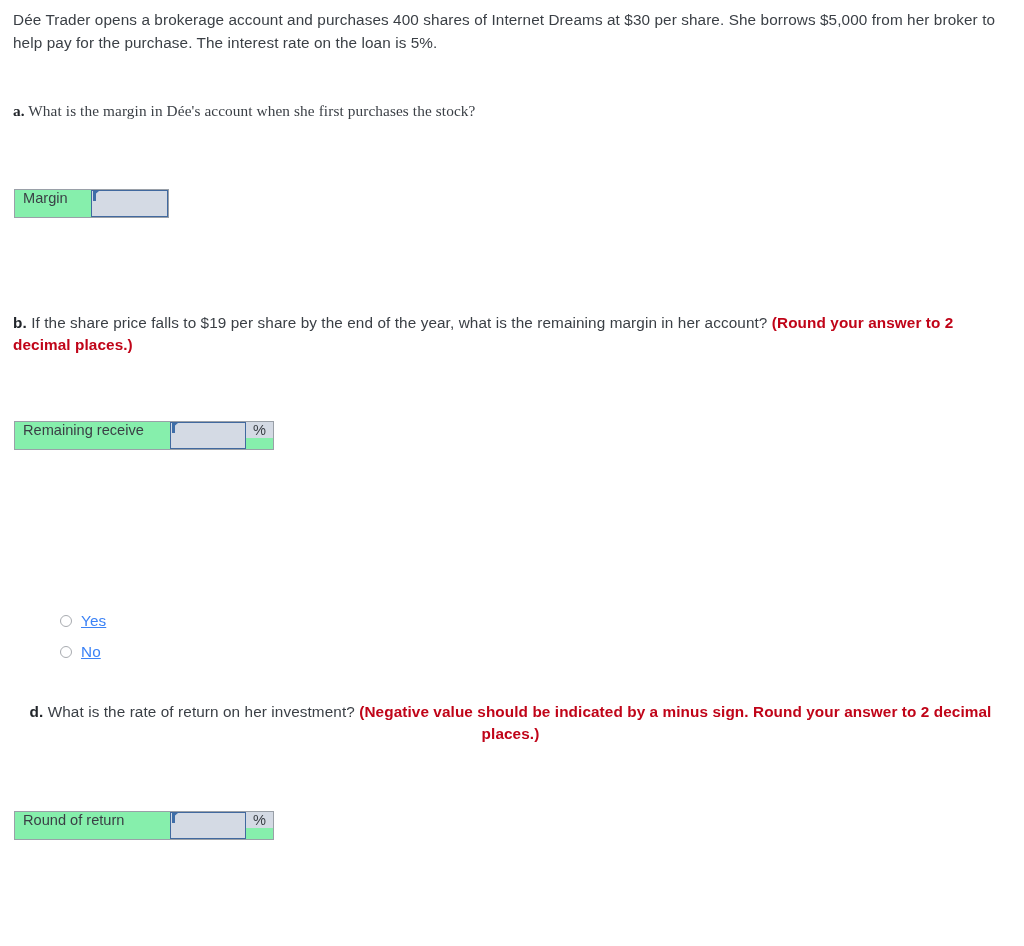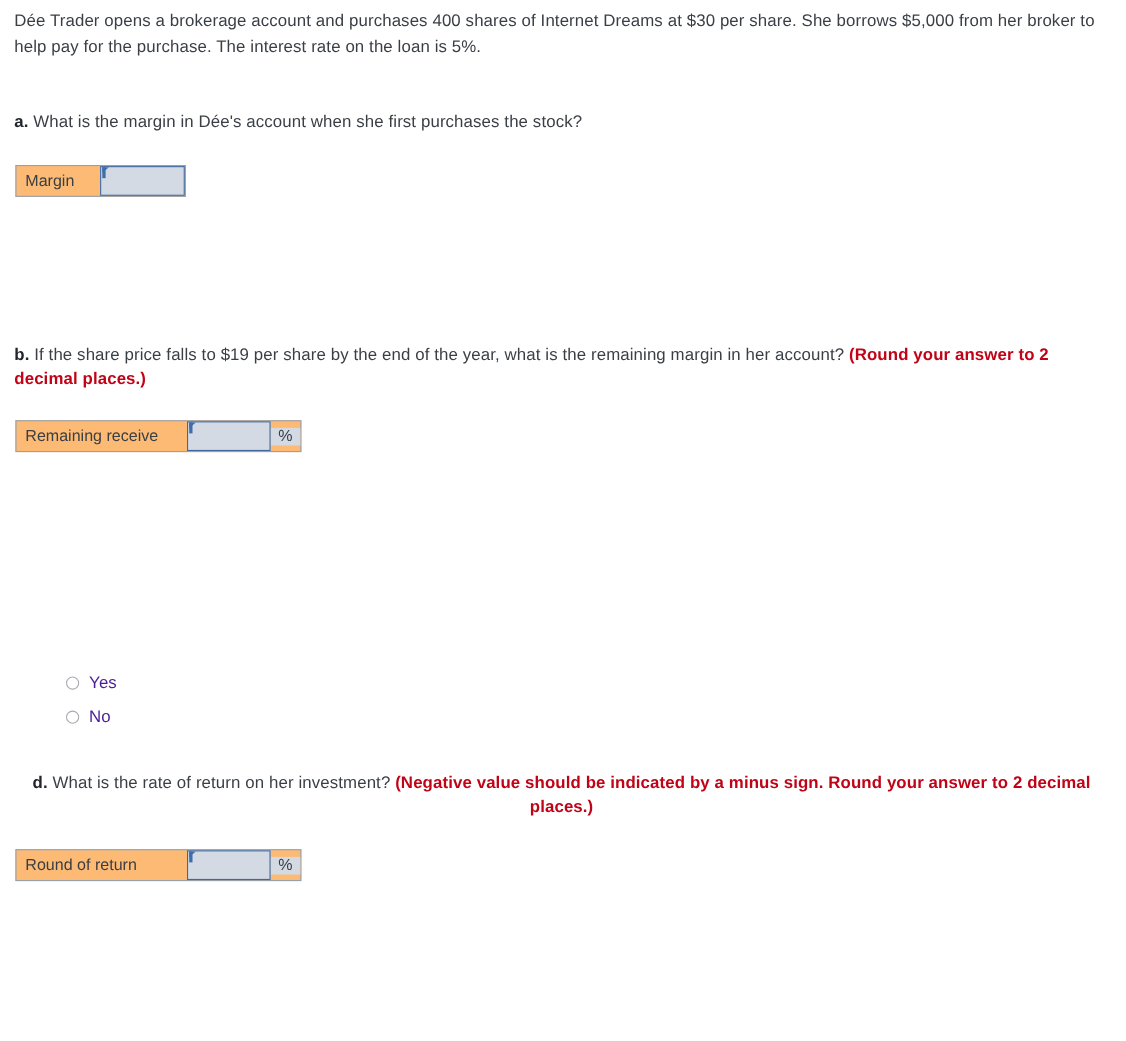--- a/index.html
+++ b/index.html
@@ -47,35 +47,36 @@
   }
   .q-letter {
     font-weight: bold;
     color: #22262b;
   }
   .q-note {
     font-weight: bold;
     color: #c00418;
   }
 
-  #q-a { top: 100px; }
+  #q-a { top: 100px; font-family: Liberation Serif, serif; }
   #q-b { top: 312px; }
   #q-c { top: 544px; }
   #q-d { top: 701px; text-align: center; }
 
   
   .answer-row {
     position: absolute;
     left: 14px;
     display: flex;
-    align-items: center;
-    background: #fdba74;
+    align-items: flex-start;
+    background: #86efac;
     border: 1px solid #9aa0a8;
     box-sizing: border-box;
     height: 29px;
+    margin-top: 39px;
   }
   #row-margin   { top: 150px; }
   #row-remmarg  { top: 382px; }
   #row-rateret  { top: 772px; }
 
   .answer-label {
     display: flex;
     align-items: center;
     padding: 0 10px 0 8px;
     font-size: 14.6px;
@@ -161,22 +162,23 @@
     height: 12px;
     border: 1.2px solid #a8abb0;
     border-radius: 50%;
     background: #ffffff;
     box-sizing: border-box;
     flex: 0 0 auto;
   }
   .radio-label {
     margin-left: 9px;
     font-size: 15.3px;
-    color: #4c1d95;
+    color: #3b82f6;
     letter-spacing: 0.1px;
+    text-decoration: underline;
   }
 </style>
 </head>
 <body>
 
 <div class="page">
 
   <div class="intro">Dée Trader opens a brokerage account and purchases 400 shares of Internet Dreams at $30 per share. She borrows $5,000 from her broker to help pay for the purchase. The interest rate on the loan is 5%.</div>
 
   <div class="question" id="q-a">

